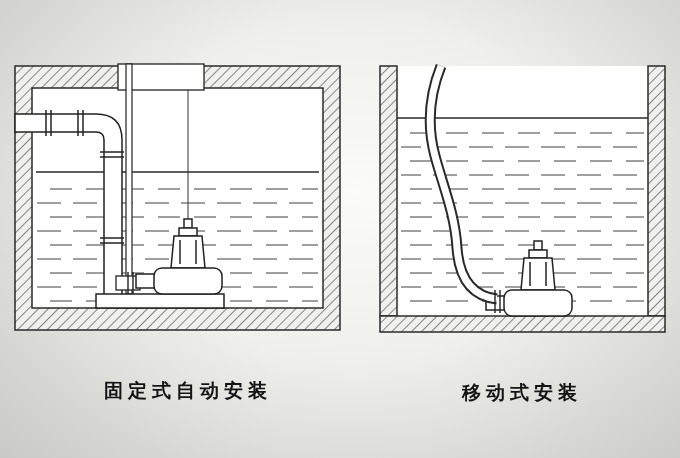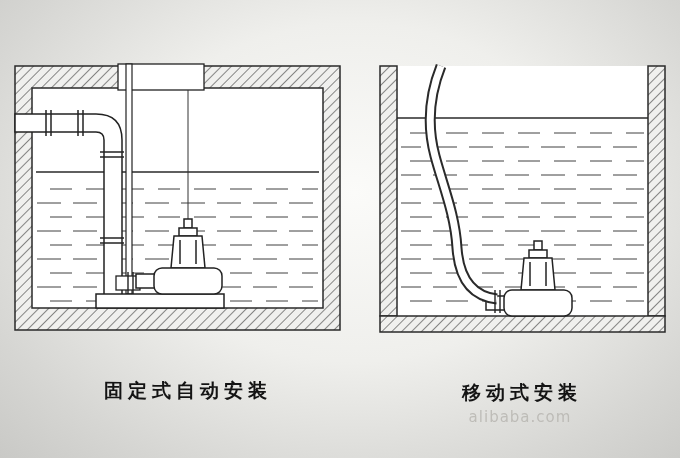--- a/index.html
+++ b/index.html
@@ -126,14 +126,13 @@
         <line x1="495" y1="290" x2="495" y2="313"></line>
         <line x1="500" y1="290" x2="500" y2="313"></line>
       </g>
     </g>
   </svg>
 
   <div class="caption caption-right">移动式安装</div>
 
   <div class="caption caption-left">固定式自动安装</div>
 
-  <div class="watermark">alibaba.com</div>
 </div>
 
 </body></html>

